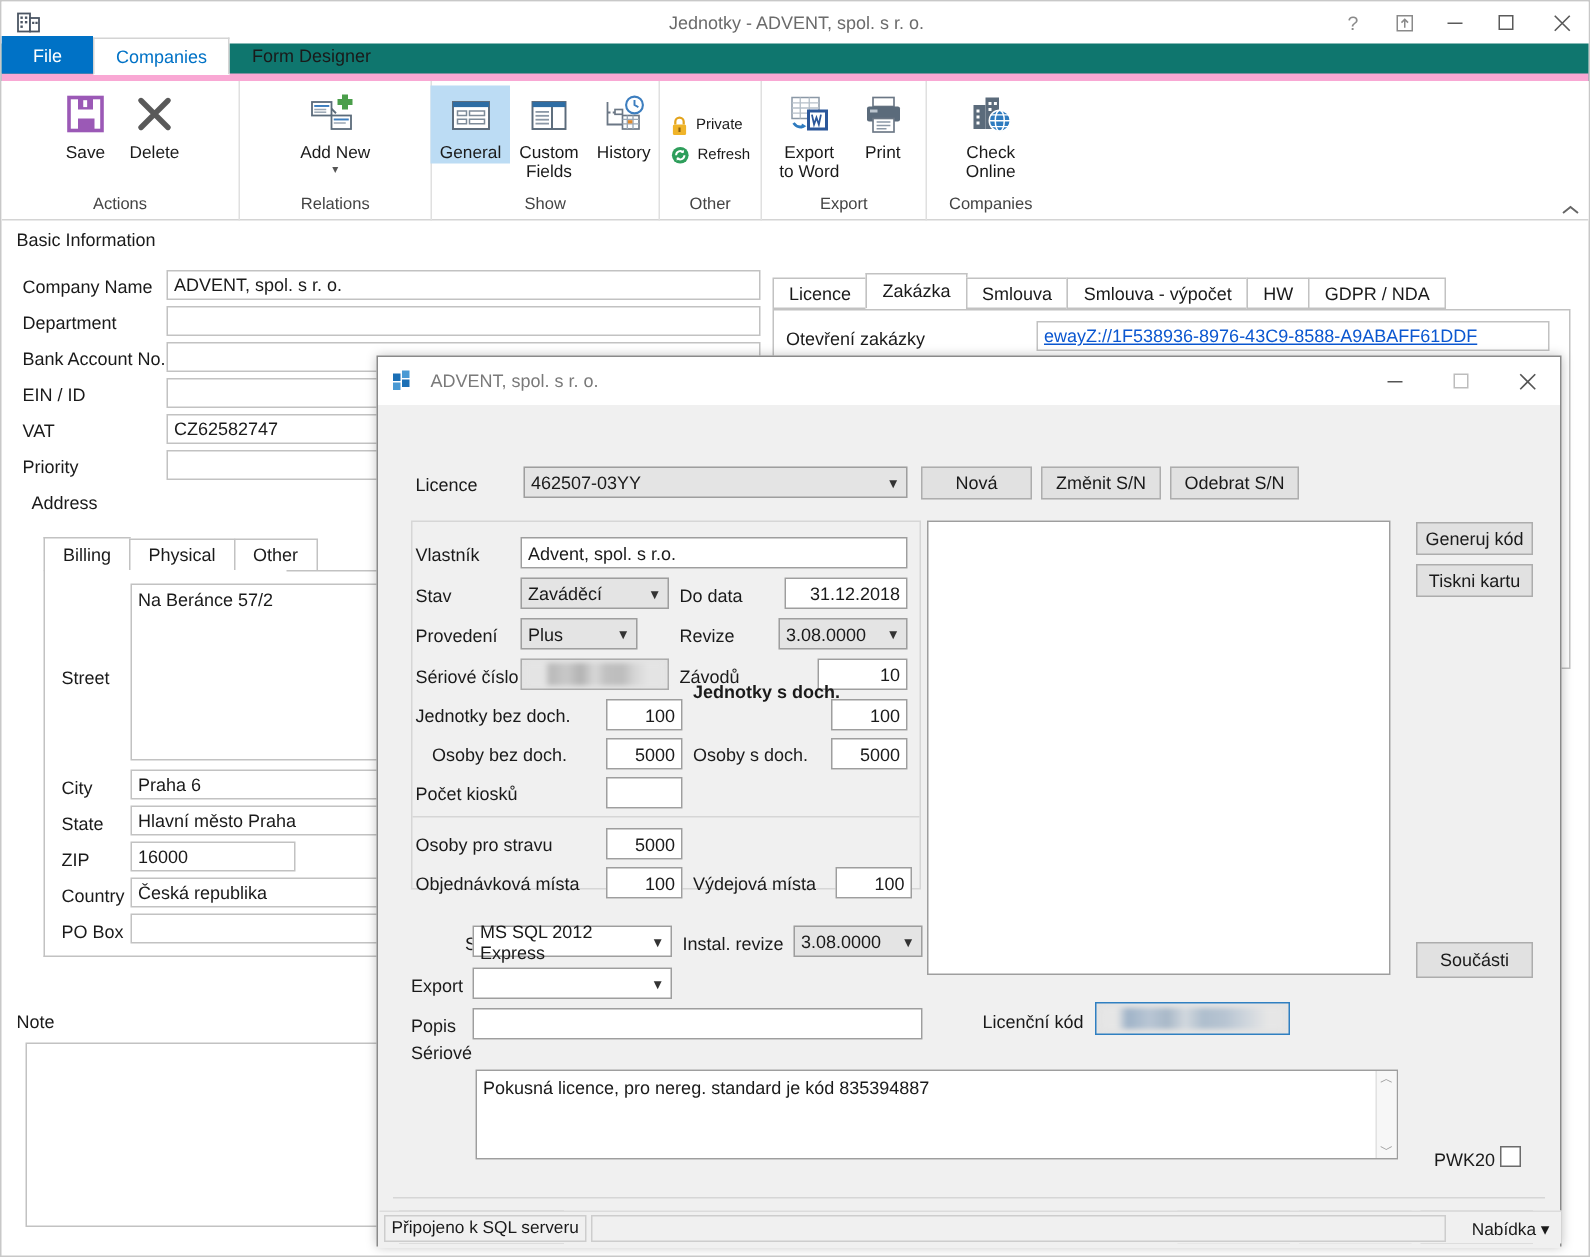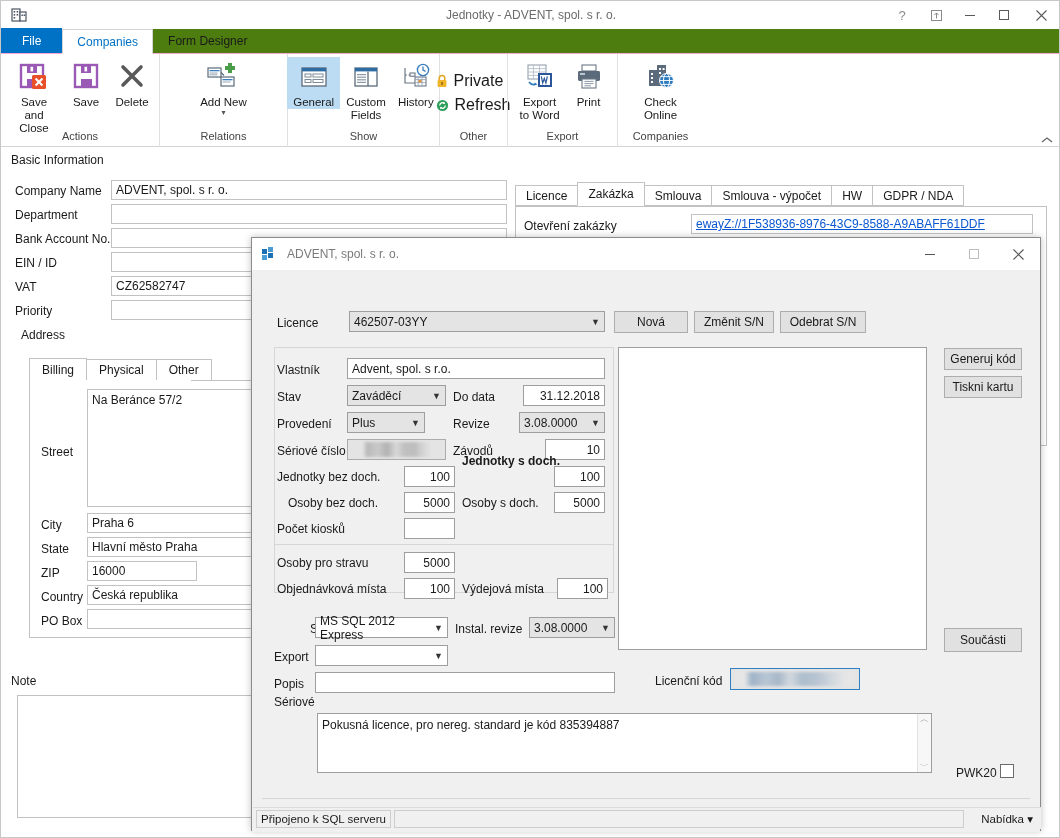--- a/index.html
+++ b/index.html
@@ -41,23 +41,23 @@
   }
   .win-btn {
     width: 34px; height: 28px; display: flex; align-items: center; justify-content: center;
     color: #5a5a5a; font-size: 13px;
   }
   .win-btn.close { width: 40px; }
 
   
   .ribbon-tabs {
     position: absolute; left: 0; top: 28px; width: 1060px; height: 25px;
-    background: #4d7c0f;
+    background: #0f766e;
     display: flex; align-items: flex-end;
-    border-bottom: 1px solid #f9a8d4;
+    border-bottom: 5px solid #f9a8d4;
   }
   .rtab {
     height: 25px; padding: 0 14px; display: flex; align-items: center;
     font-size: 12px; color: #1a1a1a; background: transparent;
     border: 1px solid transparent;
   }
   .rtab.file {
     background: #0072c6; color: #ffffff; font-size: 12px;
     padding: 0 20px; height: 25px;
   }
@@ -91,21 +91,21 @@
   }
   .rbtn.sel { background: #bcdcf4; }
   .rbtn .ic { height: 34px; display: flex; align-items: center; justify-content: center; }
   .rbtn .lbl {
     font-size: 11.5px; text-align: center; line-height: 13px; color: #1a1a1a;
     margin-top: 2px; white-space: pre-line;
   }
   .rbtn .caret { font-size: 8px; color: #555; line-height: 7px; }
   .rsmall {
     display: flex; align-items: center; gap: 5px; padding: 3px 6px;
-    font-size: 16px;
+    font-size: 10px;
   }
   .rcol { display: flex; flex-direction: column; justify-content: center; height: 72px; }
   .ribbon-collapse {
     position: absolute; right: 8px; bottom: 2px; color: #666; font-size: 11px;
   }
 
   
   .section-title {
     position: absolute; font-size: 12px; color: #1a1a1a;
   }
@@ -282,34 +282,20 @@
   <div class="ribbon-tabs">
     <div class="rtab file">File</div>
     <div class="rtab active">Companies</div>
     <div class="rtab">Form Designer</div>
   </div>
 
   <div class="ribbon">
 
     <div class="rgroup" style="width:158px;">
       <div class="rgroup-items">
-        <div class="rbtn" style="min-width:58px;">
-          <div class="ic">
-            <svg width="32" height="30" viewBox="0 0 32 30">
-              <rect x="3" y="3" width="22" height="22" fill="none" stroke="#9b59b6" stroke-width="2.4"></rect>
-              <rect x="9" y="3" width="10" height="8" fill="#9b59b6"></rect>
-              <rect x="12.5" y="4.8" width="2.6" height="4.6" fill="#ffffff"></rect>
-              <rect x="9" y="17" width="11" height="8" fill="#9b59b6"></rect>
-              <rect x="14" y="13" width="14" height="14" rx="1.5" fill="#e8502a"></rect>
-              <path d="M17.6 16.6 L24.4 23.4 M24.4 16.6 L17.6 23.4" stroke="#fff" stroke-width="2.1"></path>
-            </svg>
-          </div>
-          <div class="lbl">Save and
-Close</div>
-        </div>
         <div class="rbtn">
           <div class="ic">
             <svg width="28" height="30" viewBox="0 0 28 30">
               <rect x="3" y="3" width="22" height="22" fill="none" stroke="#9b59b6" stroke-width="2.4"></rect>
               <rect x="9" y="3" width="10" height="8" fill="#9b59b6"></rect>
               <rect x="12.5" y="4.8" width="2.6" height="4.6" fill="#ffffff"></rect>
               <rect x="9" y="17" width="11" height="8" fill="#9b59b6"></rect>
             </svg>
           </div>
           <div class="lbl">Save</div>

